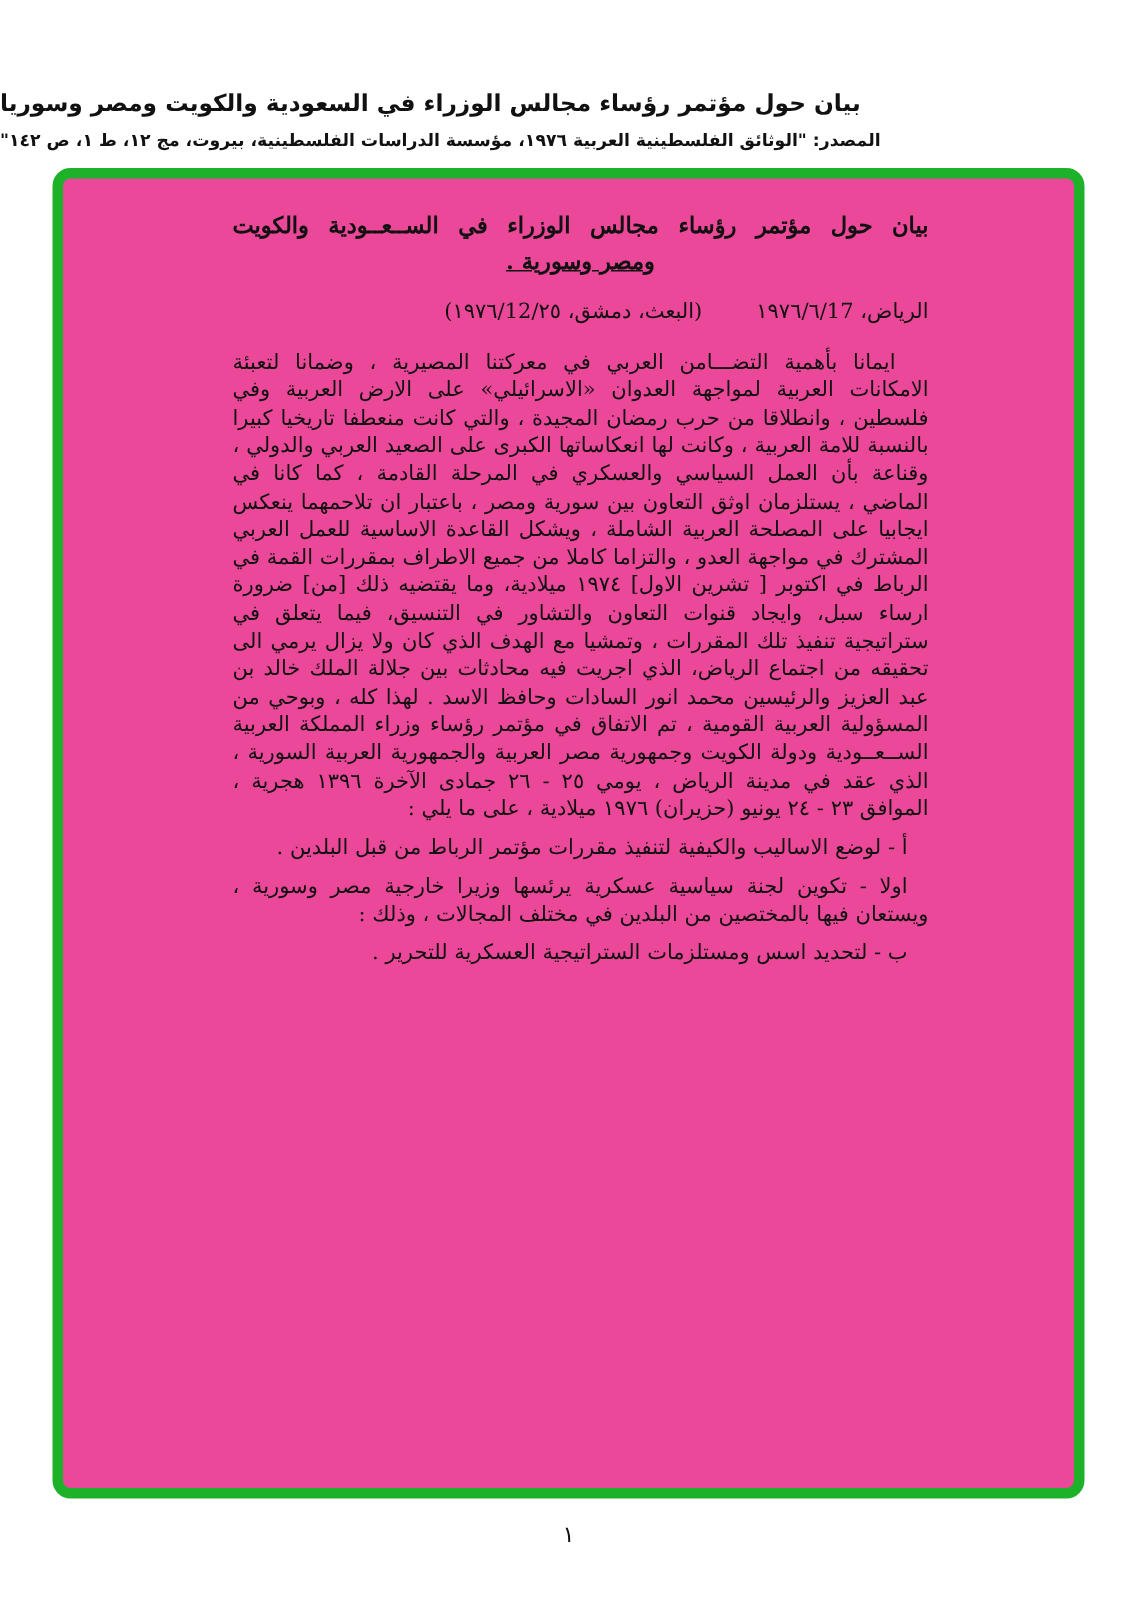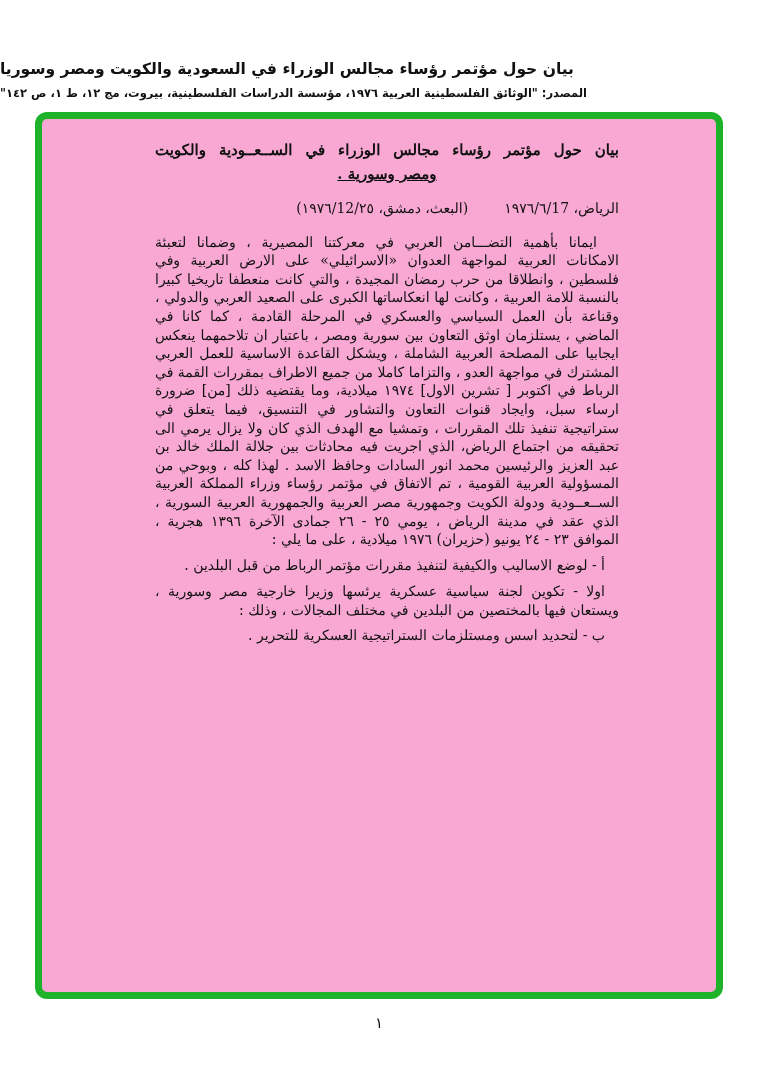--- a/index.html
+++ b/index.html
@@ -14,21 +14,21 @@
   .page-header .h-title{
     font-size:15.5px;font-weight:bold;line-height:20px;letter-spacing:0;
   }
   .page-header .h-source{
     margin-top:7px;font-size:11.5px;font-weight:bold;line-height:15px;
   }
   
   .doc-frame{
     position:absolute;left:35px;top:112px;width:688px;height:887px;
     box-sizing:border-box;border:7px solid #1eb22b;border-radius:12px;
-    background:#f9a8d4;overflow:hidden;
+    background:#ec4899;overflow:hidden;
   }
   .doc-content{
     direction:rtl;margin:19px 97px 0 113px;
     font-family:"DejaVu Serif",serif;font-size:14px;line-height:18.6px;
     text-align:justify;
   }
   .doc-title{
     font-weight:bold;font-size:15px;line-height:24px;
   }
   .doc-title .t-line1{text-align:justify;text-align-last:justify;}

